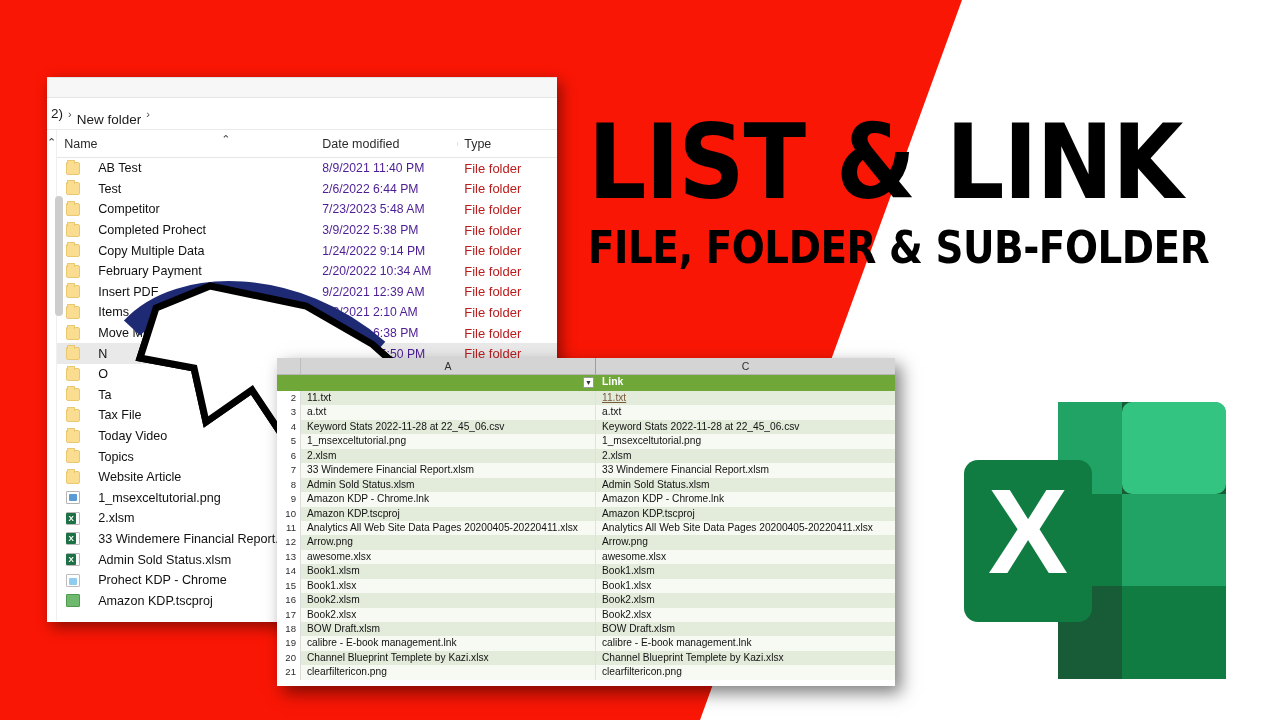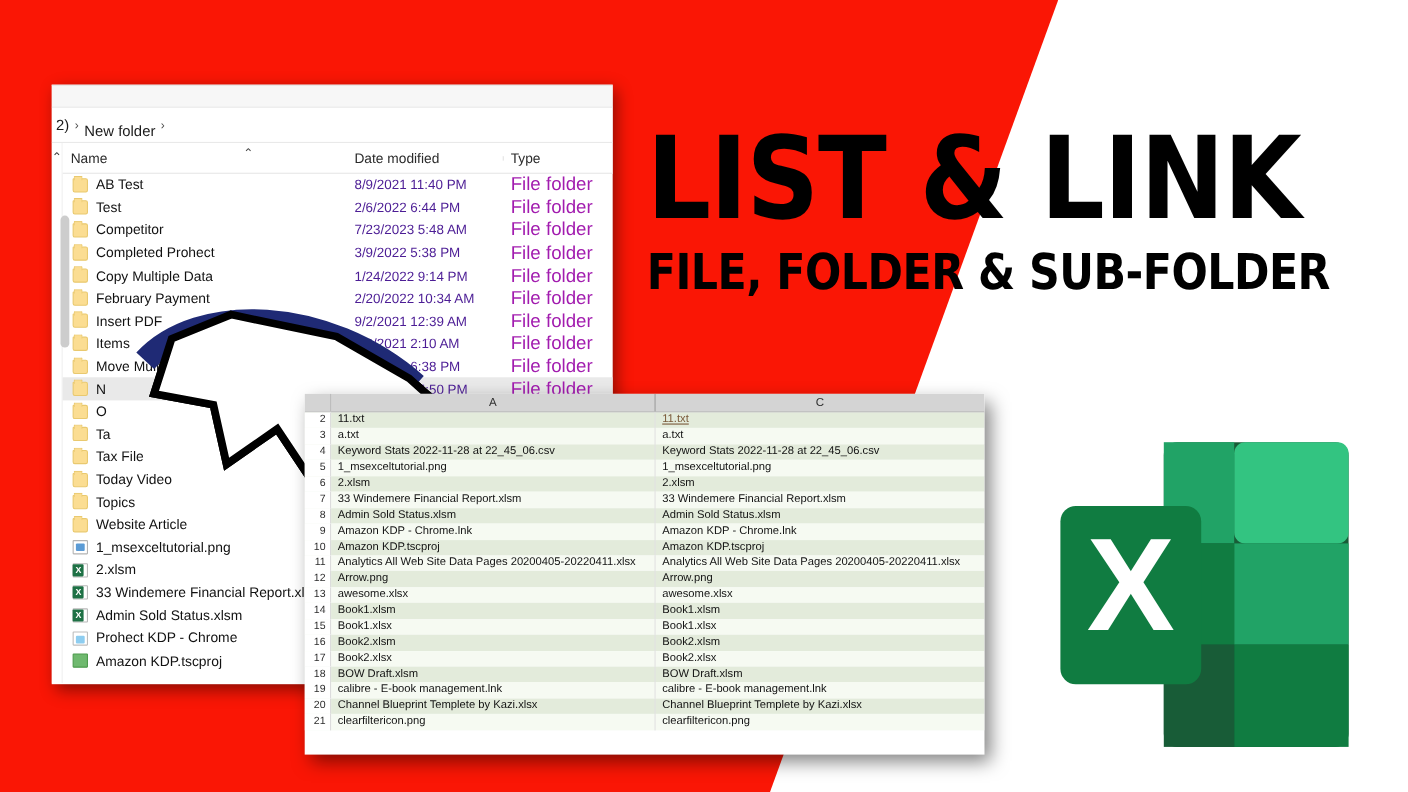--- a/index.html
+++ b/index.html
@@ -143,23 +143,23 @@
   }
 
   .exp-row {
     display: flex;
     align-items: center;
     height: 20.6px;
     font-size: 12.6px;
     color: #111;
   }
   .exp-row.sel { background: #e9e9e9; }
-  .cell-name { width: 258px; display: flex; align-items: center; gap: 7px; padding-left: 9px; }
+  .cell-name { width: 258px; display: flex; align-items: center; gap: 18px; padding-left: 9px; }
   .cell-date { width: 142px; padding-left: 7px; color: #4c1d95; font-size: 12.2px; }
-  .cell-type { width: 100px; padding-left: 7px; color: #a21caf; font-size: 17px; }
+  .cell-type { width: 100px; padding-left: 7px; color: #b91c1c; font-size: 13px; }
 
   
   .ic { width: 14px; height: 13px; flex: none; position: relative; }
   .ic-folder {
     background: #fbdd92;
     border: 1px solid #e9c96f;
     border-radius: 1px 2px 2px 2px;
   }
   .ic-folder::before {
     content:""; position:absolute; left:0; top:-3px; width:6px; height:3px;
@@ -496,20 +496,28 @@
     </div>
   </div>
 
   <div class="excel">
     <div class="xl-colhead">
       <div class="xl-corner"></div>
       <div class="xl-colA">A</div>
       <div class="xl-colC">C</div>
     </div>
 
+    <div class="xl-header-row">
+      <div class="xl-rownum">1</div>
+      <div class="xl-a">
+        <span></span>
+        <span class="xl-filter-btn">▼</span>
+      </div>
+      <div class="xl-c xl-link-cell">Link</div>
+    </div>
 
     <div id="excel-rows">
         <div class="xl-row xl-band-dark">
           <div class="xl-rownum">2</div>
           <div class="xl-a">11.txt</div>
           <div class="xl-c link-under">11.txt</div>
         </div>
         <div class="xl-row xl-band-light">
           <div class="xl-rownum">3</div>
           <div class="xl-a">a.txt</div>

